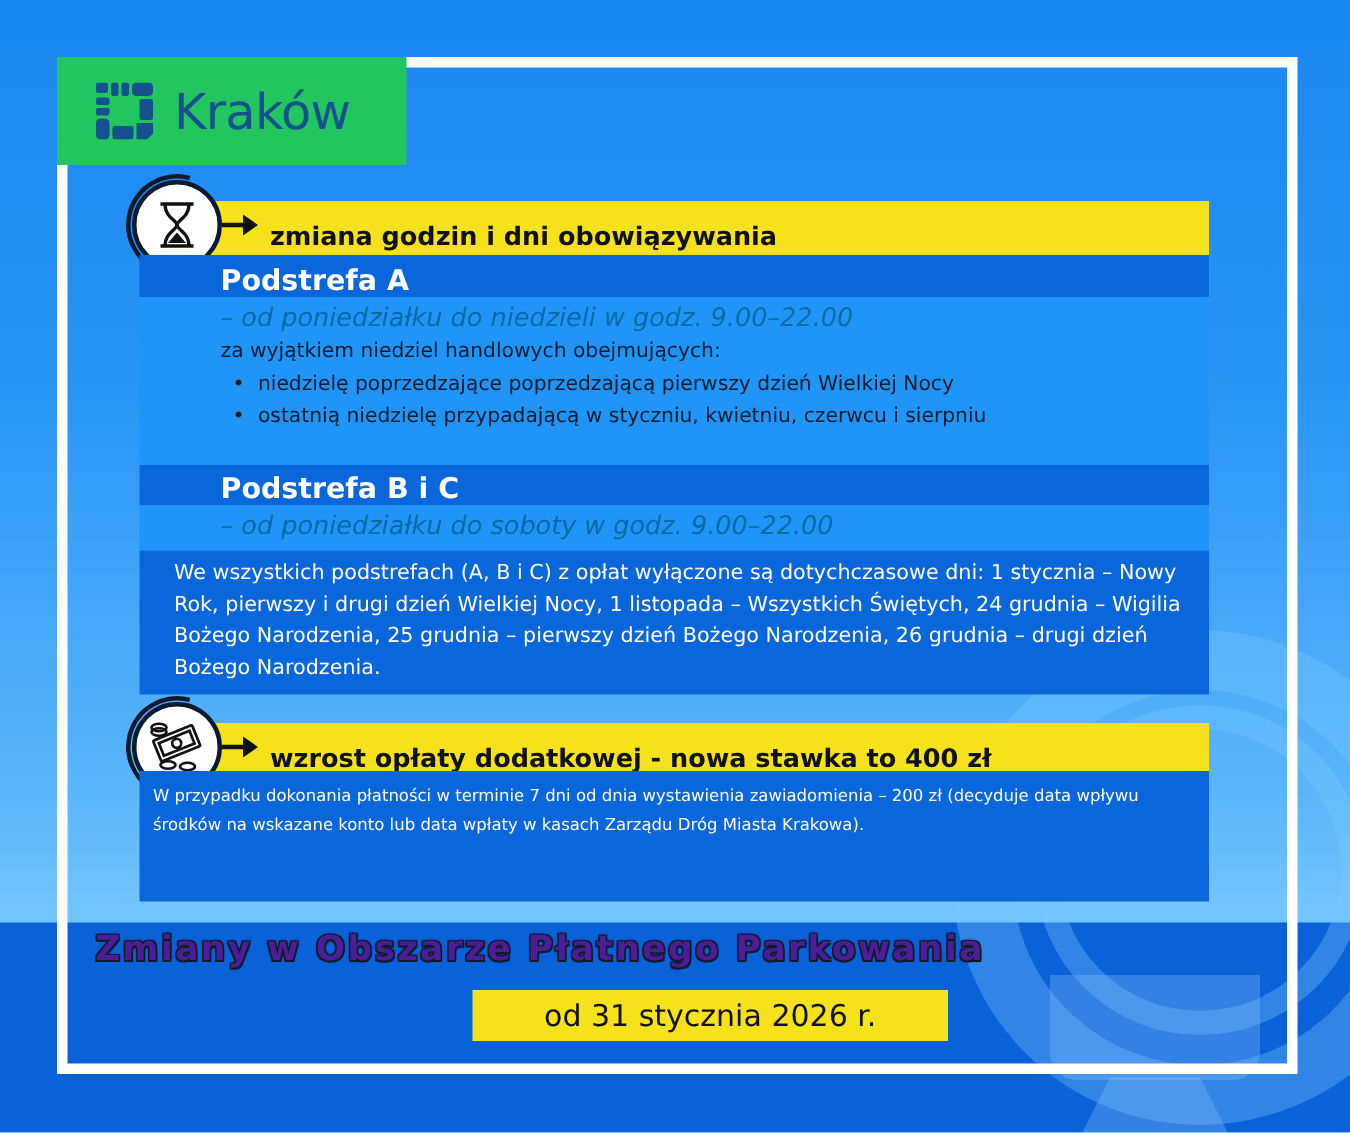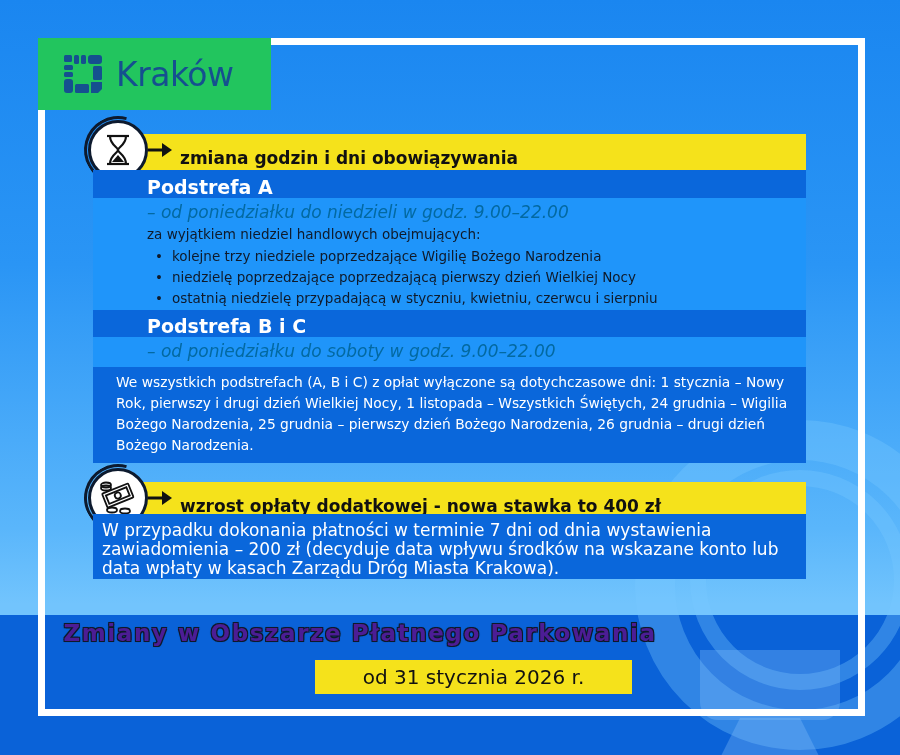--- a/index.html
+++ b/index.html
@@ -93,21 +93,21 @@
       font-size: 13.5px; color: #0f1a2a; line-height: 21px;
     }
     .bullet-list li::before {
       content: "\2022"; margin-right: 9px;
     }
     .dark-panel {
       position: absolute; left: 93px; width: 713px; background: #0a67db;
       color: #ffffff; font-size: 13.8px; line-height: 21px;
     }
     .dp-1 { top: 367px; height: 96px; padding: 5px 10px 0 23px; }
-    .dp-2 { top: 514px; height: 65px; padding: 7px 10px 0 9px; font-size: 17px; line-height: 19px; }
+    .dp-2 { top: 514px; height: 87px; padding: 7px 10px 0 9px; font-size: 11px; line-height: 19px; }
     .footer-title {
       position: absolute; left: 0; top: 620px; width: 720px; text-align: center;
       color: #4c1d95; font-weight: bold; font-size: 23px; letter-spacing: 1.6px;
       text-shadow: 0 0 2px #0f1a2a, 1px 1px 0 #0f1a2a, -1px -1px 0 #0f1a2a, 1px -1px 0 #0f1a2a, -1px 1px 0 #0f1a2a;
     }
     .date-badge {
       position: absolute; left: 315px; top: 660px; width: 317px; height: 34px;
       background: #f5e21b; color: #111; font-size: 20px;
       display: flex; align-items: center; justify-content: center;
     }
@@ -160,21 +160,20 @@
   <polygon points="14,0 24,7 14,14" fill="#111"></polygon>
 </svg>
 
 <div class="head-bar hb-a">
   <span>Podstrefa A</span>
 </div>
 <div class="light-panel lp-a"></div>
 <div class="italic-line" style="top:202px;">– od poniedziałku do niedzieli w godz. 9.00–22.00</div>
 <div class="sub-line" style="top:226px;">za wyjątkiem niedziel handlowych obejmujących:</div>
 <ul class="bullet-list">
-  <li>kolejne trzy niedziele poprzedzające Wigilię Bożego Narodzenia</li>
   <li>niedzielę poprzedzające poprzedzającą pierwszy dzień Wielkiej Nocy</li>
   <li>ostatnią niedzielę przypadającą w styczniu, kwietniu, czerwcu i sierpniu</li>
 </ul>
 
 <div class="head-bar hb-bc">
   <span>Podstrefa B i C</span>
 </div>
 <div class="light-panel lp-bc"></div>
 <div class="italic-line" style="top:341px;">– od poniedziałku do soboty w godz. 9.00–22.00</div>
 

